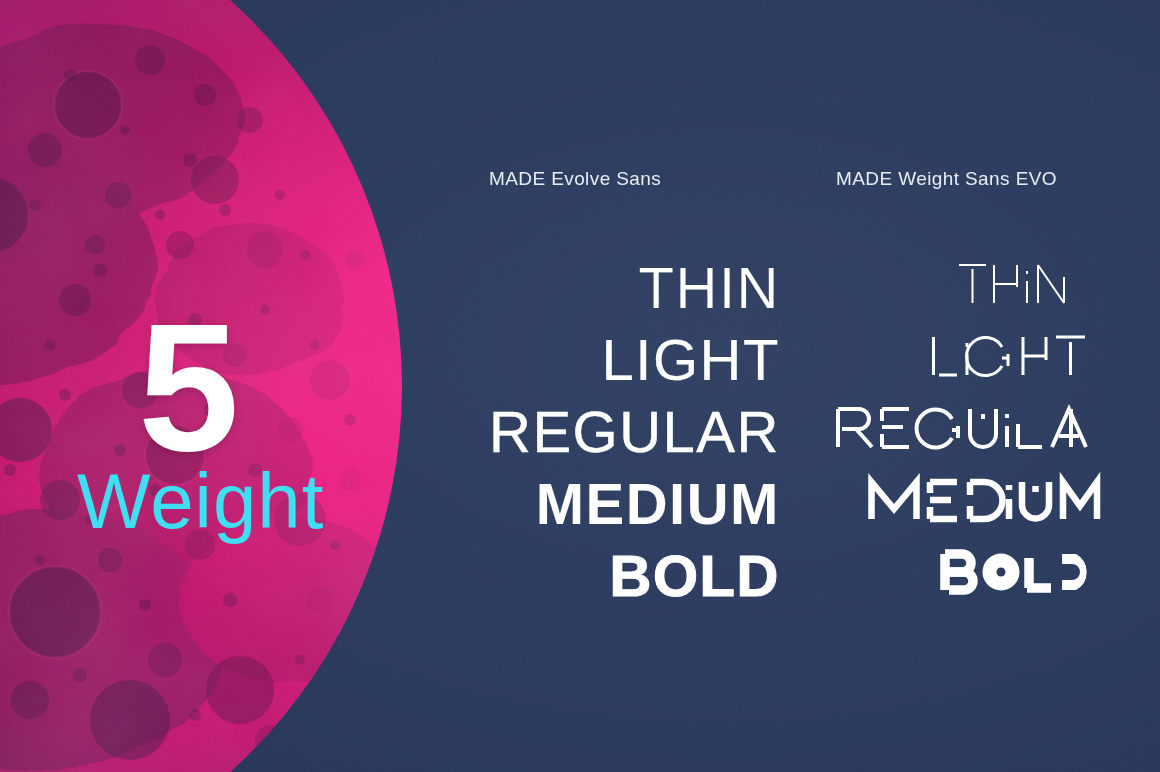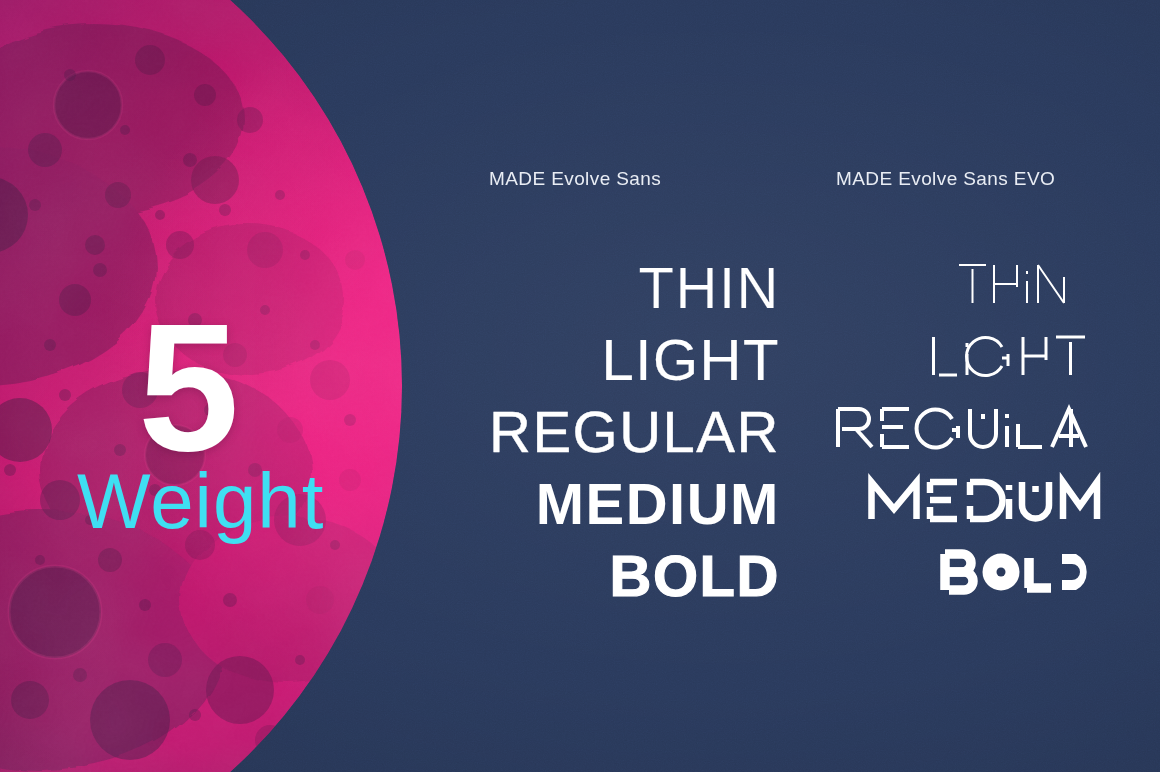--- a/index.html
+++ b/index.html
@@ -347,21 +347,21 @@
         <div class="weight-row">
           <span class="glyphs w-medium">MEDIUM</span>
         </div>
         <div class="weight-row">
           <span class="glyphs w-bold">BOLD</span>
         </div>
       </div>
     </div>
 
     <div class="column col-b">
-      <div class="col-title">MADE Evolve Sans EVO</div>
+      <div class="col-title">MADE Weight Sans EVO</div>
 
       <div class="weights">
 
         <div class="weight-row">
           <span class="sr-text">THIN</span>
           <span class="evo-line">
             <svg width="150" height="44" viewBox="0 0 300 88" fill="none" stroke="#ffffff" stroke-width="4" stroke-linecap="butt">
 
               <path d="M2 6 H56"></path>
                 <path d="M29 14 V82"></path>

